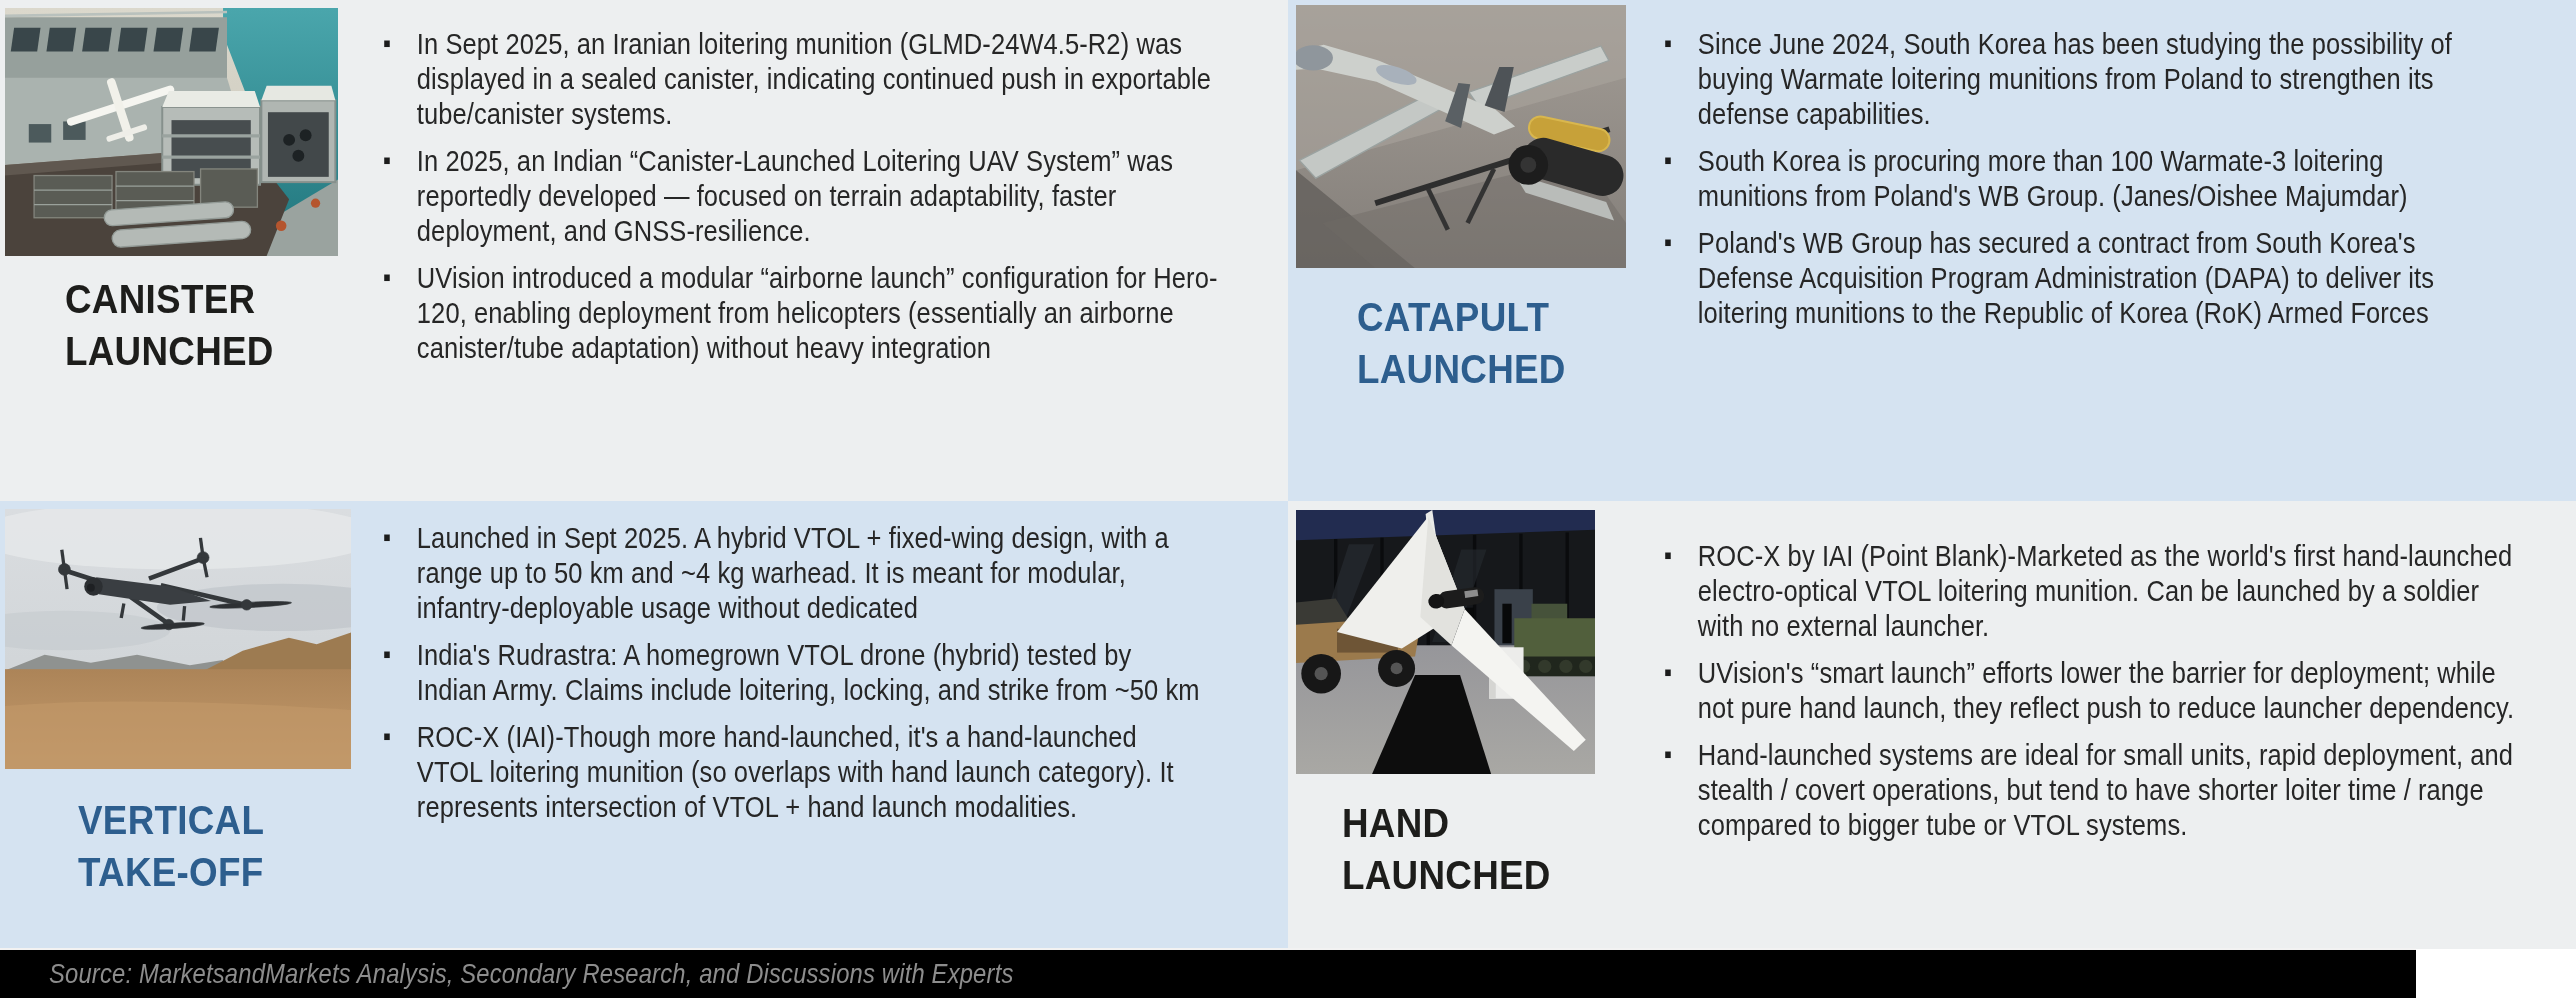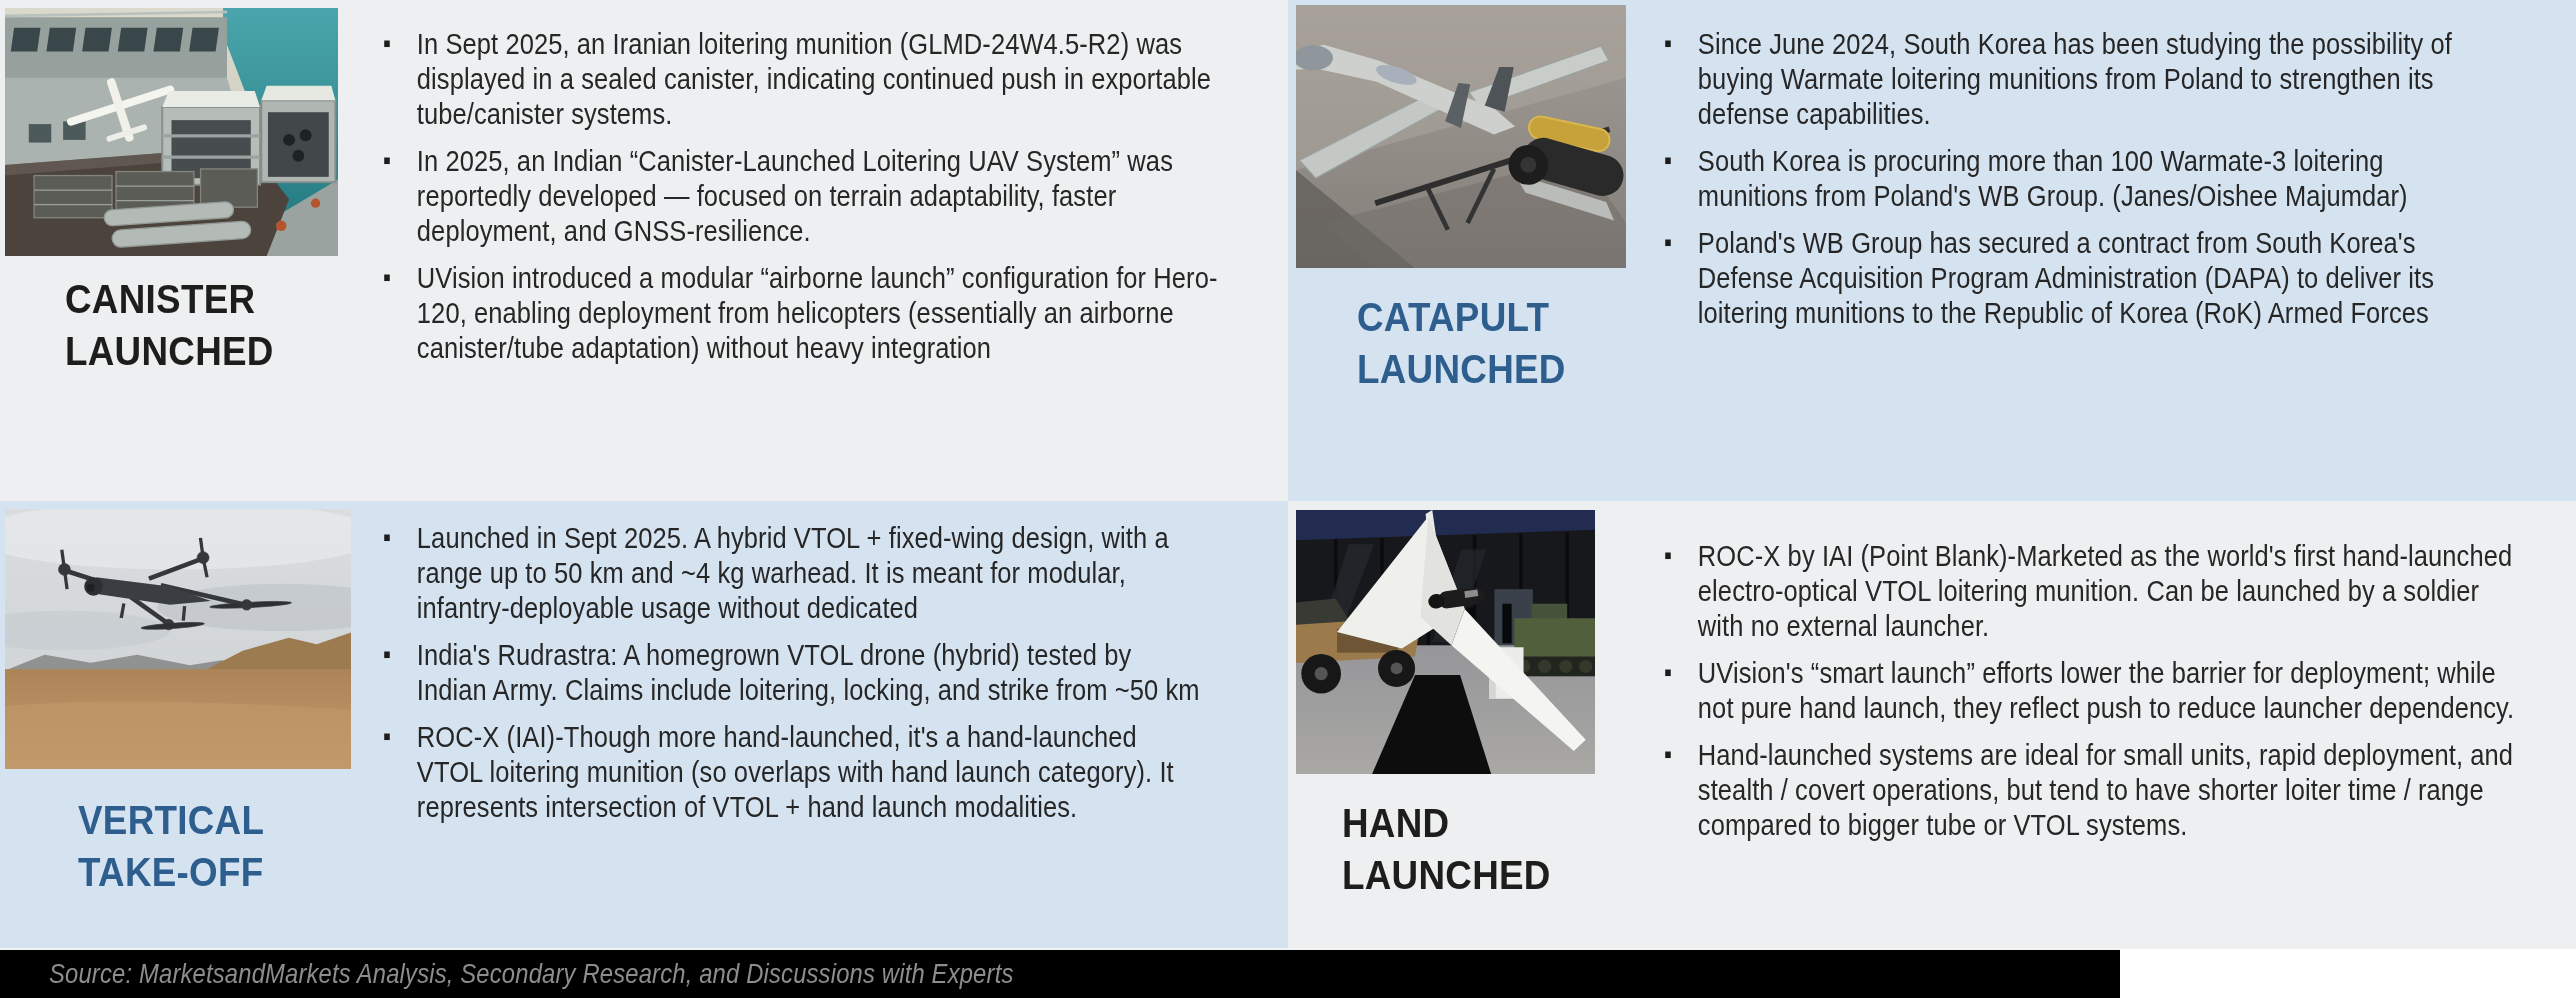--- a/index.html
+++ b/index.html
@@ -16,21 +16,21 @@
     transform:scaleX(0.92);transform-origin:0 0;
   }
   .bullets{
     position:absolute;margin:0;padding:0;list-style:none;color:#262626;
     font-size:30px;line-height:35px;letter-spacing:0.1px;
     transform:scaleX(0.85);transform-origin:0 0;
   }
   .bullets li{position:relative;padding-left:41px;margin-bottom:12px;}
   .bullets .marker{position:absolute;left:1.3px;top:0;font-size:26.4px;color:#1c1c1c;}
   #footer{
-    position:absolute;left:0;top:948px;width:2120px;height:50px;
+    position:absolute;left:0;top:948px;width:2416px;height:50px;
     border-top:2.6px solid #f2f2f2;box-sizing:border-box;
   }
   #footer .source{
     position:absolute;left:49px;top:50%;
     transform:translateY(-50%) scaleX(0.85);transform-origin:0 50%;
     font-style:italic;font-size:28px;letter-spacing:0.2px;white-space:nowrap;
   }
 </style>
 </head>
 <body>

